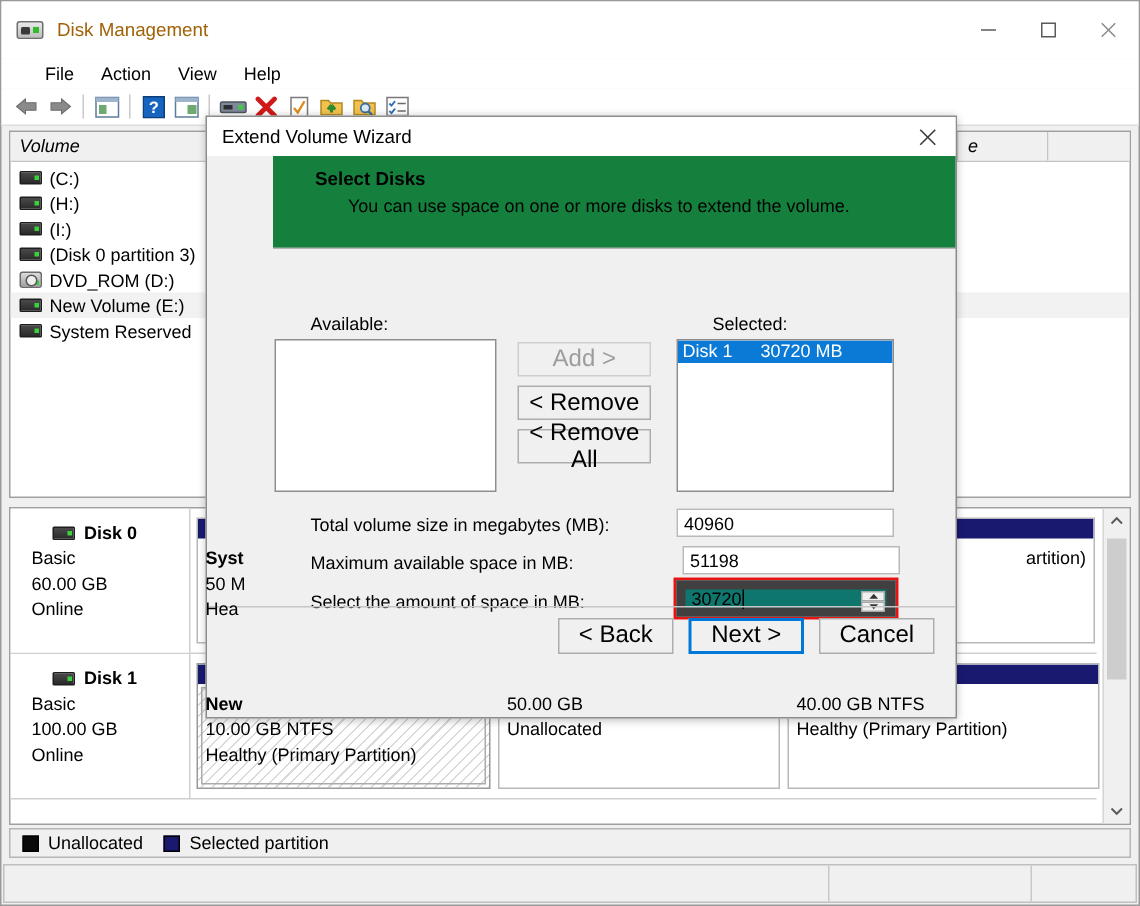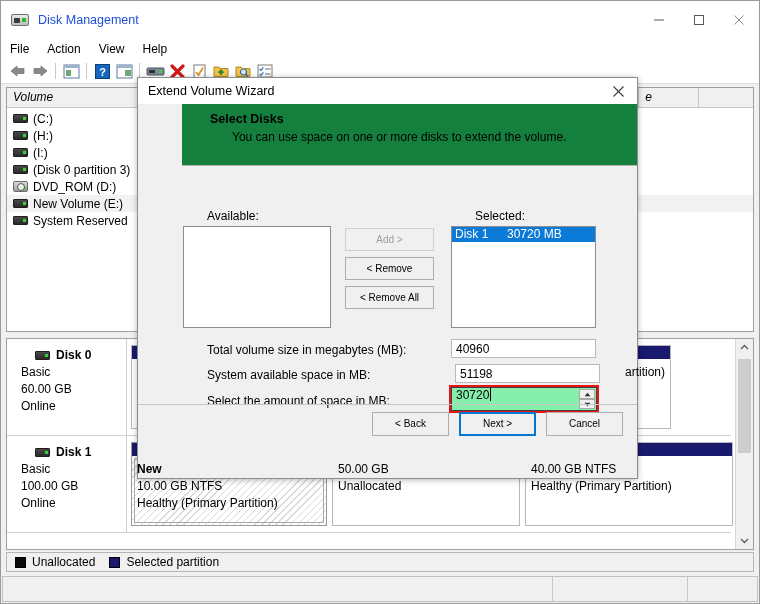--- a/index.html
+++ b/index.html
@@ -28,33 +28,33 @@
     border:1px solid #6f6f6f;border-radius:2px;box-sizing:border-box;
   }
   .title-icon .slot{
     position:absolute;left:3px;top:5px;width:6px;height:5px;
     background:#3a3a3a;border-radius:1px;
   }
   .title-icon .led{
     position:absolute;right:3px;top:5px;width:4px;height:4px;background:#2fbd2f;
   }
   .title-text{
-    margin-left:9px;font-size:12.5px;color:#1d4ed8;
+    margin-left:9px;font-size:12.5px;color:#a16207;
   }
   .winbtns{margin-left:auto;display:flex;height:38px;}
   .winbtn{
     width:40px;height:38px;display:flex;align-items:center;justify-content:center;
     color:#5a5a5a;font-size:13px;
   }
   .winbtn svg{display:block;}
 
   
   .menubar{
     position:absolute;left:0;top:38px;width:100%;height:20px;
-    background:#ffffff;display:flex;align-items:center;padding-left:0;
+    background:#ffffff;display:flex;align-items:center;padding-left:20px;
     box-sizing:border-box;
   }
   .menu-item{padding:2px 9px;font-size:12px;color:#000;}
 
   
   .toolbar{
     position:absolute;left:0;top:58px;width:100%;height:25px;
     background:#ffffff;border-bottom:1px solid #dedede;
     display:flex;align-items:center;padding-left:6px;box-sizing:border-box;
   }
@@ -191,39 +191,39 @@
   }
   .lb-item{
     height:15px;line-height:15px;font-size:12px;padding-left:3px;
     display:flex;
   }
   .lb-item.sel{background:#0a7ad6;color:#fff;}
   .lb-disk{width:52px;}
 
   .btn{
     background:#f0f0f0;border:1px solid #adadad;box-sizing:border-box;
-    font-family:"Liberation Sans",sans-serif;font-size:10px;color:#000;
+    font-family:"Liberation Sans",sans-serif;font-size:16px;color:#000;
     display:flex;align-items:center;justify-content:center;text-align:center;
   }
   .btn.disabled{color:#9d9d9d;border-color:#cfcfcf;background:#f0f0f0;}
   .btn.mid{position:absolute;width:89px;height:23px;}
   .btn.foot{width:77px;height:24px;margin-left:10px;}
   .btn.default{border:2px solid #0078d7;}
 
   .rfield{
     position:absolute;height:19px;background:#fff;border:1px solid #b9b9b9;
     box-sizing:border-box;font-size:12px;padding:2px 0 0 4px;color:#000;
   }
   .spin-wrap{
     position:absolute;border:2px solid #e81313;box-sizing:border-box;
     background:#fff;
   }
   .spin-inner{
-    position:absolute;left:0;top:0;right:0;bottom:0;border:1px solid #404040;
-    box-sizing:border-box;background:#86efac;display:flex;align-items:flex-start;
+    position:absolute;left:0;top:0;right:0;bottom:0;border:6px solid #404040;
+    box-sizing:border-box;background:#0f766e;display:flex;align-items:center;
   }
   .spin-val{padding-left:4px;font-size:12px;}
   .caret{width:1px;height:13px;background:#000;margin-left:1px;}
   .spin-btns{
     position:absolute;right:1px;top:1px;bottom:1px;width:16px;
     display:flex;flex-direction:column;
   }
   .spin-b{
     flex:1;background:#f0f0f0;border:1px solid #a8a8a8;box-sizing:border-box;
     display:flex;align-items:center;justify-content:center;color:#333;font-size:7px;
@@ -390,20 +390,28 @@
       <div class="disk-info">
         <div class="disk-title">
           <span class="vicon hdd"></span>
           <span>Disk 0</span>
         </div>
         <div>Basic</div>
         <div>60.00 GB</div>
         <div>Online</div>
       </div>
       <div class="parts">
+        <div class="part" style="width:54px">
+          <div class="cap primary"></div>
+          <div class="txt">
+            <div style="font-weight:bold">Syst</div>
+            <div>50 M</div>
+            <div>Hea</div>
+          </div>
+        </div>
         <div class="part" style="width:540px">
           <div class="cap primary"></div>
           <div class="txt">
             <div style="font-weight:bold"></div>
             <div></div>
             <div style="padding-left:488px">artition)</div>
           </div>
         </div>
       </div>
     </div>
@@ -509,21 +517,21 @@
       <div class="listbox" style="left:313px;top:60px;width:145px;height:102px">
         <div class="lb-item sel">
           <span class="lb-disk">Disk 1</span>
           <span>30720 MB</span>
         </div>
       </div>
 
       <div class="lbl" style="left:45px;top:177px">Total volume size in megabytes (MB):</div>
       <div class="rfield" style="left:313px;top:173px;width:145px">40960</div>
 
-      <div class="lbl" style="left:45px;top:202px">System available space in MB:</div>
+      <div class="lbl" style="left:45px;top:202px">Maximum available space in MB:</div>
       <div class="rfield" style="left:317px;top:198px;width:145px">51198</div>
 
       <div class="lbl" style="left:45px;top:228px">Select the amount of space in MB:</div>
       <div class="spin-wrap" style="left:311px;top:219px;width:150px;height:28px">
         <div class="spin-inner">
           <span class="spin-val">30720</span>
           <span class="caret"></span>
           <span class="spin-btns">
             <span class="spin-b">
               <svg width="7" height="5" viewBox="0 0 7 5">

